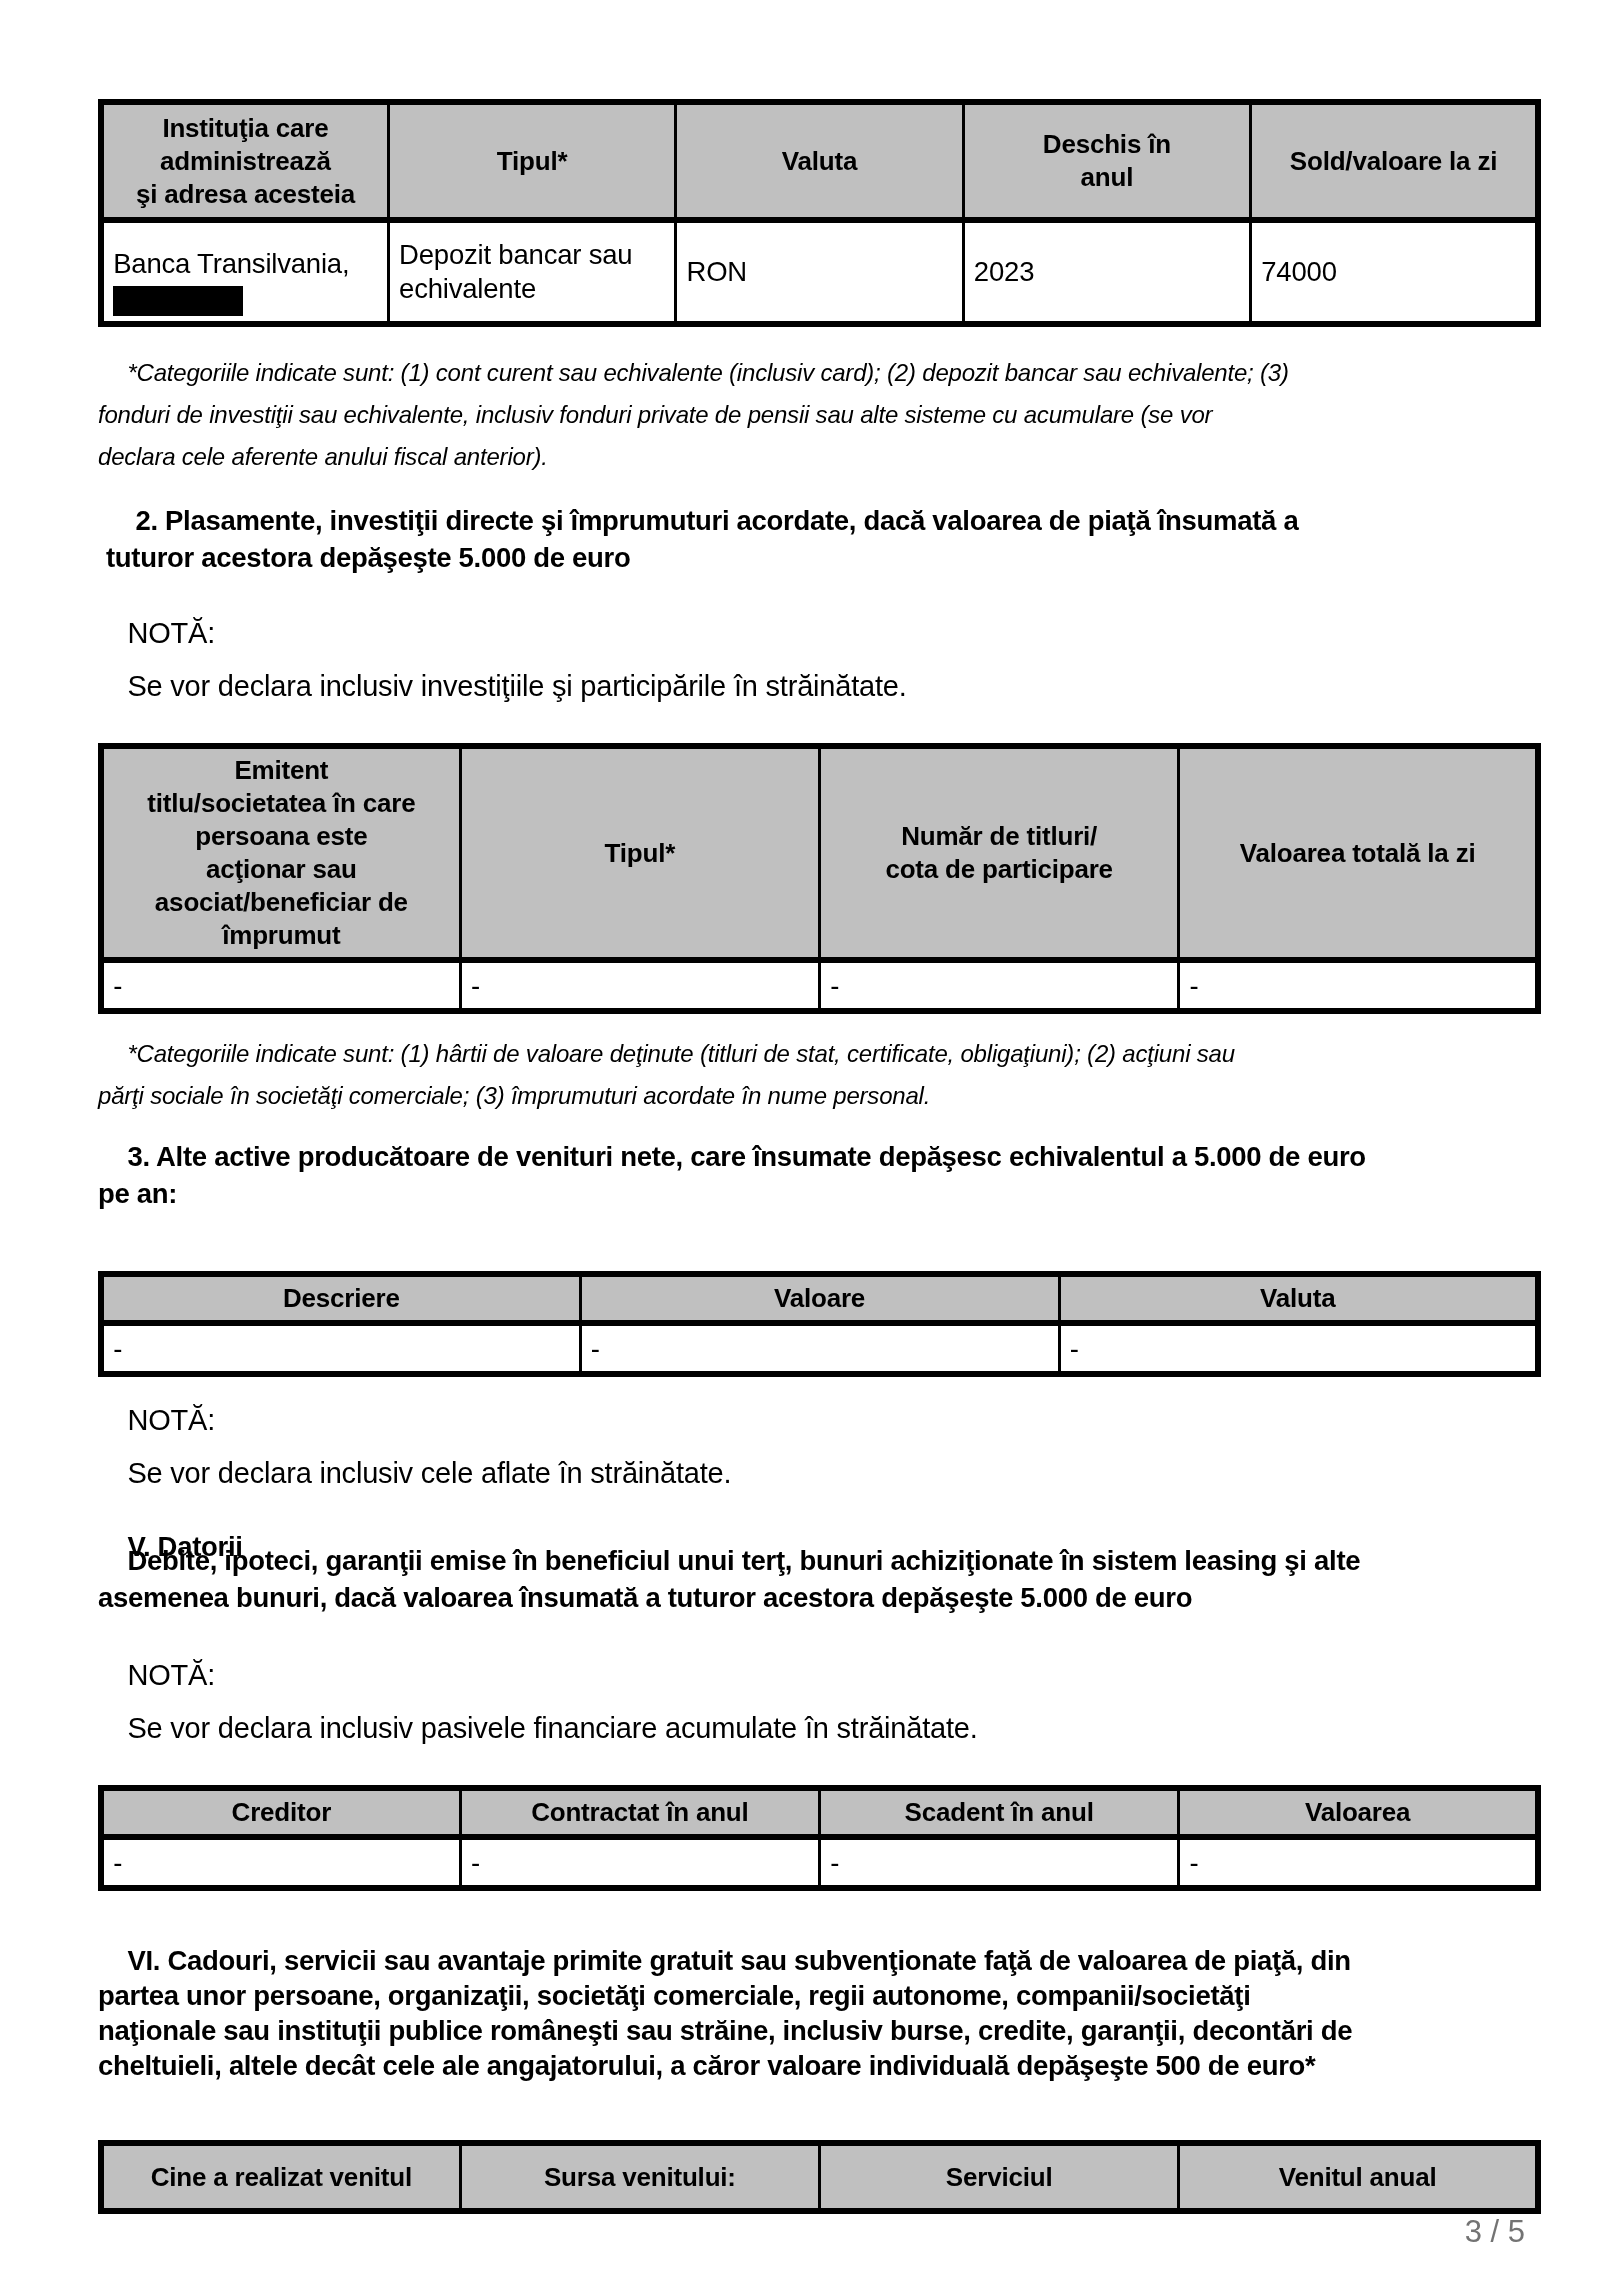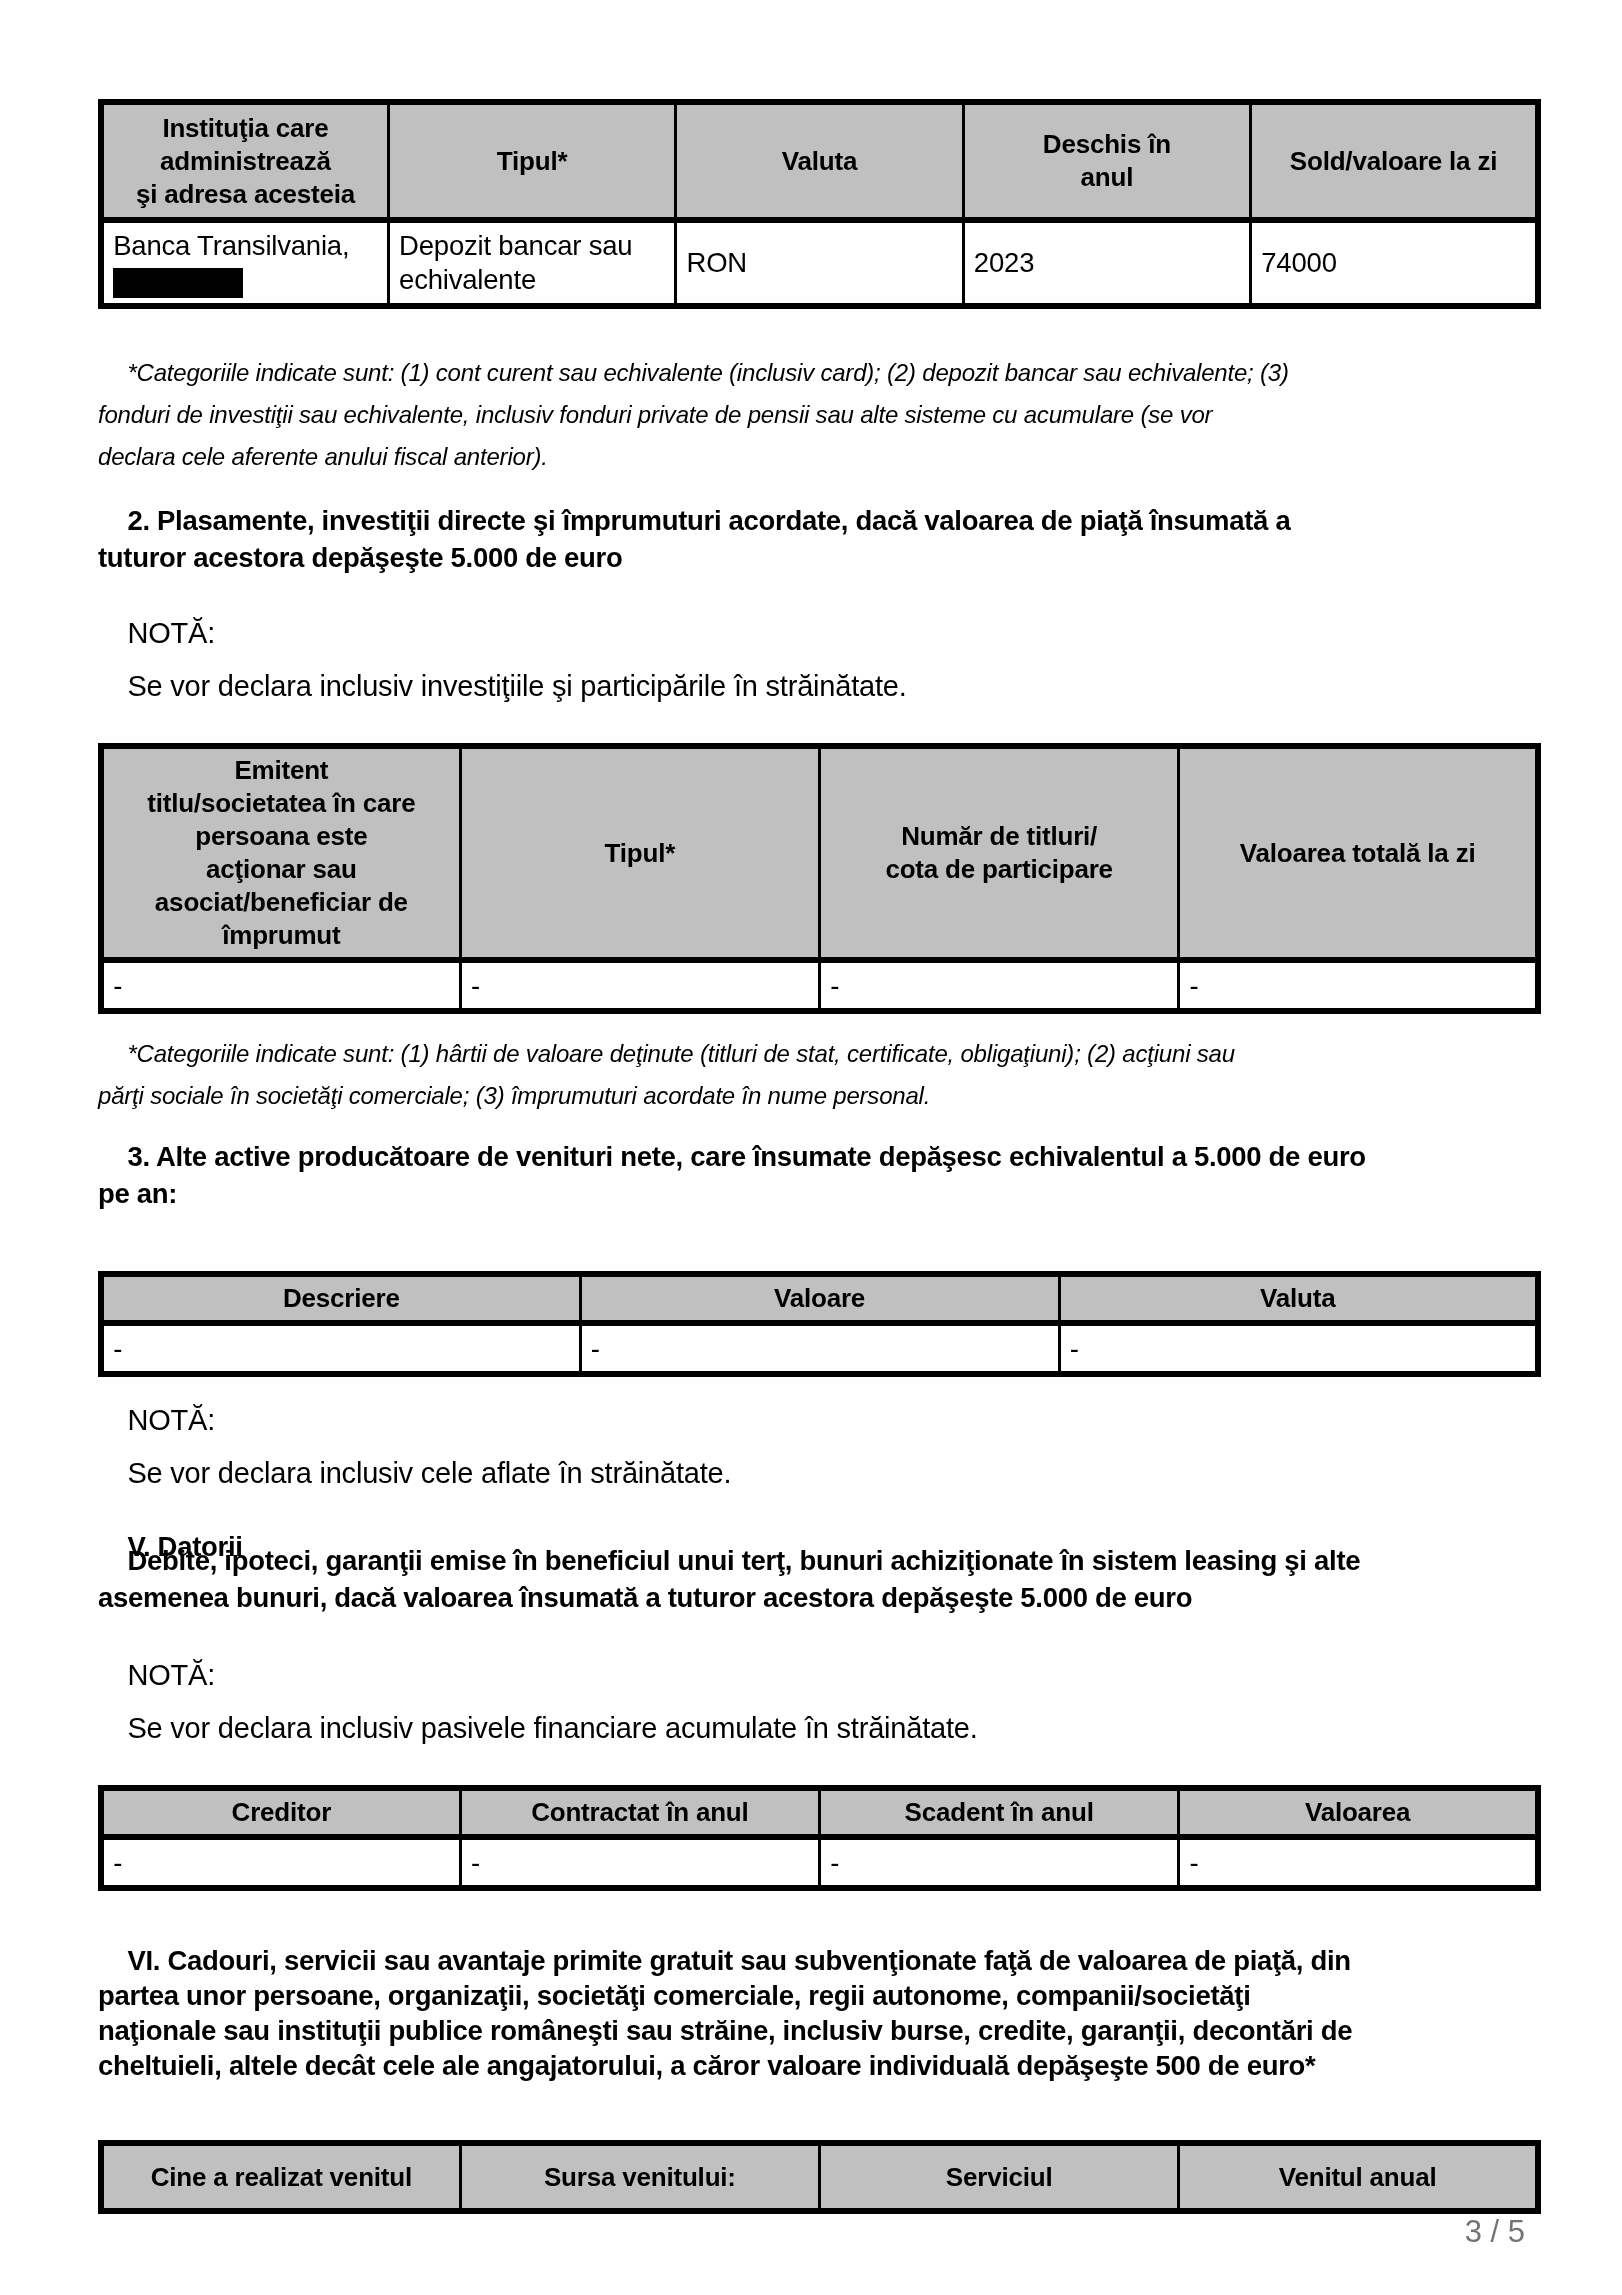--- a/index.html
+++ b/index.html
@@ -72,37 +72,37 @@
 administrează
 şi adresa acesteia</th>
         <th>Tipul*</th>
         <th>Valuta</th>
         <th>Deschis în
 anul</th>
         <th>Sold/valoare la zi</th>
       </tr>
       <tr>
         <td>
-          <span style="display: block;">Banca Transilvania,</span>
+          <span style="display: block; margin-top: 18px;">Banca Transilvania,</span>
           <span class="redaction"></span>
         </td>
         <td>Depozit bancar sau echivalente</td>
         <td>RON</td>
         <td>2023</td>
         <td>74000</td>
       </tr>
     </tbody>
       </table>
   </div>
 
   <div class="blk note-italic" style="top:352px;">*Categoriile indicate sunt: (1) cont curent sau echivalente (inclusiv card); (2) depozit bancar sau echivalente; (3)
 fonduri de investiţii sau echivalente, inclusiv fonduri private de pensii sau alte sisteme cu acumulare (se vor
 declara cele aferente anului fiscal anterior).</div>
 
-  <div class="blk h-bold" style="top:502px;">2. Plasamente, investiţii directe şi împrumuturi acordate, dacă valoarea de piaţă însumată a
+  <div class="blk h-bold" style="top:502px;margin-left:8px;">2. Plasamente, investiţii directe şi împrumuturi acordate, dacă valoarea de piaţă însumată a
 tuturor acestora depăşeşte 5.000 de euro</div>
 
   <div class="blk nota-block" style="top:601px;">
     <div>NOTĂ:</div>
     <div>Se vor declara inclusiv investiţiile şi participările în străinătate.</div>
   </div>
 
   <div class="tbl" id="tbl2" style="top:743px;">
     <table>
       <colgroup>

